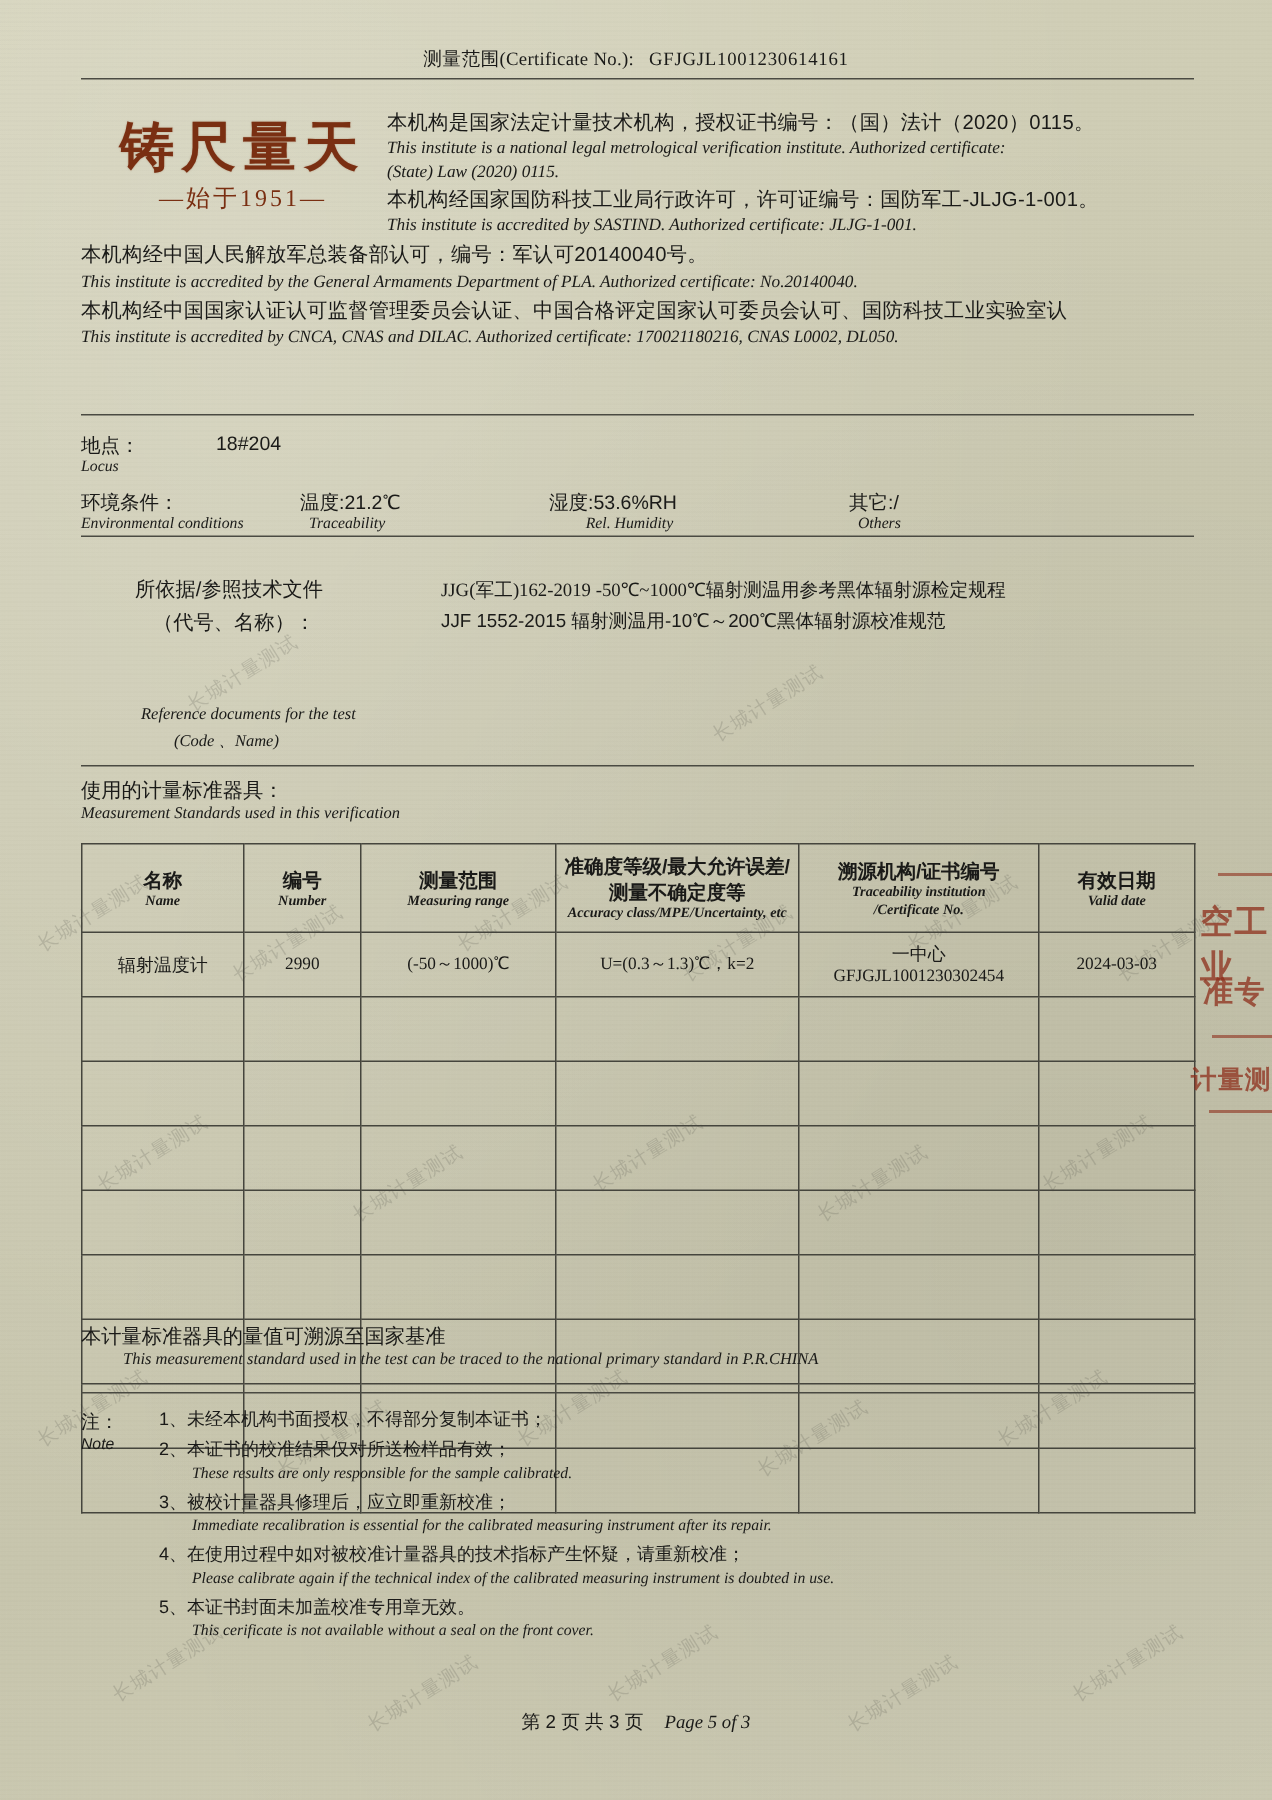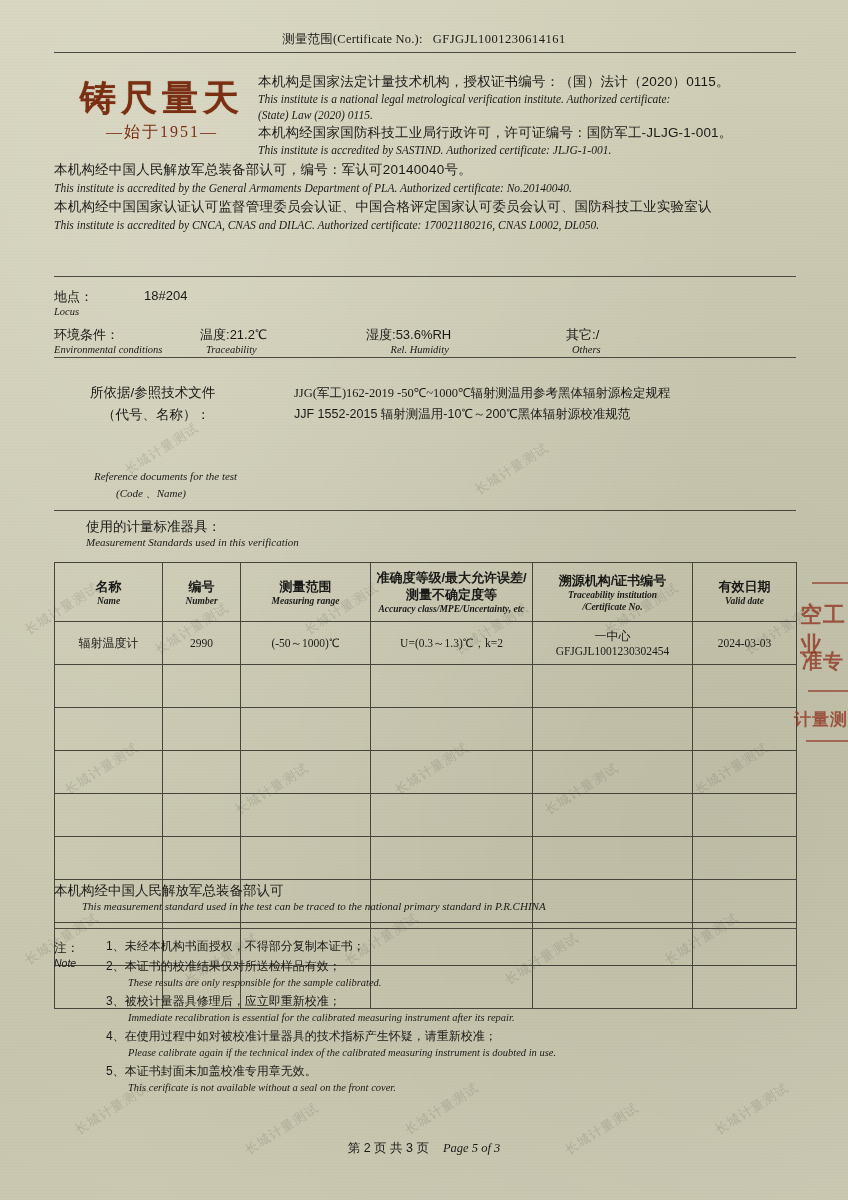--- a/index.html
+++ b/index.html
@@ -102,21 +102,21 @@
   .refdoc { position:absolute; left:54px; top:372px; width:742px; }
   .refdoc .cn1 { position:absolute; left:36px; top:12px; font-size:13.5px; }
   .refdoc .cn2 { position:absolute; left:48px; top:34px; font-size:13.5px; }
   .refdoc .v1 { position:absolute; left:240px; top:12px; font-size:12.5px; font-family:"Liberation Serif", serif;}
   .refdoc .v2 { position:absolute; left:240px; top:34px; font-size:12.5px; }
   .refdoc .en1 { position:absolute; left:40px; top:98px; font-size:11px; font-family:"Liberation Serif", serif; font-style:italic;}
   .refdoc .en2 { position:absolute; left:62px; top:114px; font-size:11px; font-family:"Liberation Serif", serif; font-style:italic;}
 
   .rule-4 { position:absolute; left:54px; top:510px; width:742px; height:1px; background:#4a4a42; }
 
-  .ms-title { position:absolute; left:54px; top:518px;margin-left:32px; }
+  .ms-title { position:absolute; left:54px; top:518px; }
   .ms-title .cn { font-size:13.5px; }
   .ms-title .en { font-size:11px; font-family:"Liberation Serif", serif; font-style:italic; }
 
   
   table.std {
     position:absolute; left:54px; top:562px;
     width:742px;
     border-collapse:collapse;
     table-layout:fixed;
   }
@@ -397,21 +397,21 @@
             <td></td>
             <td></td>
             <td></td>
             <td></td>
             <td></td>
           </tr>
       </tbody>
     </table>
 
     <div class="trace-note">
-      <div class="cn">本机构经中国人民解放军总装备部认可</div>
+      <div class="cn">本计量标准器具的量值可溯源至国家基准</div>
       <div class="en">This measurement standard used in the test can be traced to the national primary standard in P.R.CHINA</div>
     </div>
 
     <div class="rule-5"></div>
 
     <div class="notes">
       <div class="hd-cn">注：</div>
       <div class="hd-en">Note</div>
       <ol>
         <li>

